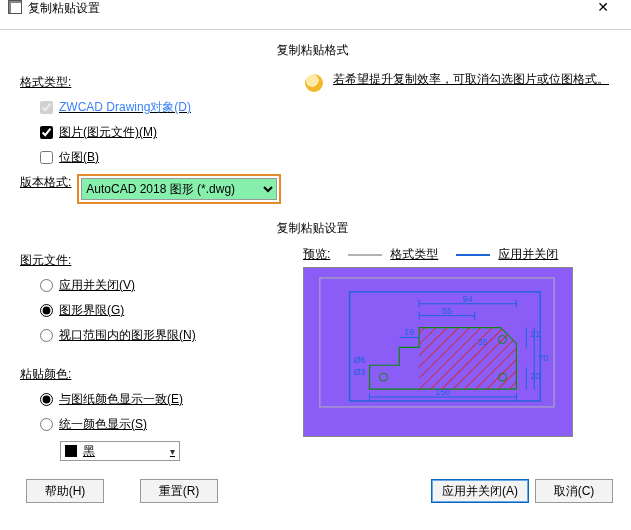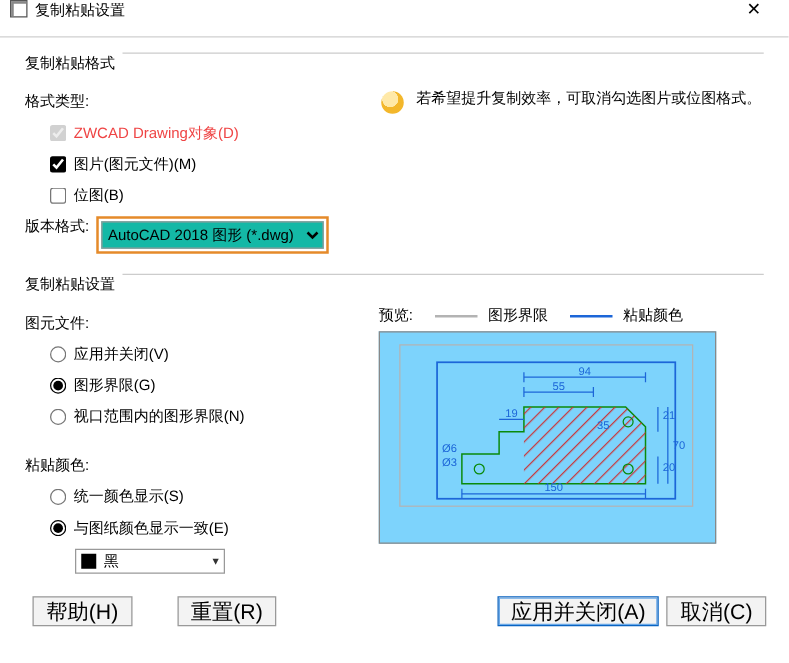--- a/index.html
+++ b/index.html
@@ -29,66 +29,66 @@
   }
   .titlebar .title { flex: 1; }
   .titlebar .close {
     width: 40px;
     text-align: center;
     font-size: 14px;
     line-height: 14px;
     cursor: default;
   }
   .content { padding: 12px 20px 8px 20px; }
-  .group-line { display: flex; align-items: flex-start; margin-bottom: 8px;}
+  .group-line { display: flex; align-items: center; margin-bottom: 8px; flex-direction: column;}
   .group-line .gl-label { white-space: nowrap; padding-right: 6px;}
   .group-line .gl-rule { flex: 1; border-top: 1px solid #ccc; height:0;}
-  .row { display: flex; }
+  .row { display: flex; text-decoration: underline; }
   .col-left { width: 275px; }
   .col-right { flex: 1; padding-left: 8px;}
   .field-label { margin: 6px 0; }
   .checkbox-row, .radio-row {
     display: flex; align-items: center; margin: 8px 0 8px 20px;
   }
   input[type="checkbox"], input[type="radio"] { margin: 0 6px 0 0; accent-color: #000; width:13px; height:13px;}
-  input[type="checkbox"]:disabled + span { color: #ef4444; }
+  input[type="checkbox"]:disabled + span { color: #3b82f6; }
   .version-row { display:flex; align-items:flex-start; margin-top: 6px;}
   .version-label { margin-right: 6px;}
   .combo {
     border: 2px solid #e58a2a;
     padding: 2px;
     display: inline-block;
   }
   .combo select {
-    width: 178px;
+    width: 196px;
     height: 22px;
     font-size: 12px;
     border: 1px solid #999;
-    background: #14b8a6;
+    background: #86efac;
   }
   .info-box { display:flex; align-items:flex-start; margin-top: 2px;}
   .bulb {
     width: 18px; height: 18px;
     border-radius: 50%;
     background: radial-gradient(circle at 40% 35%, #ffe9a8 0 40%, #f3b72b 41% 100%);
     margin: 4px 10px 0 2px;
     flex-shrink: 0;
   }
   .info-text { line-height: 1.6; font-size: 12px; }
   .preview-header { display:flex; align-items:center; margin-bottom:4px;}
   .legend-item { display:flex; align-items:center; margin-left: 18px;}
   .legend-swatch { width: 34px; height:2px; margin-right:8px;}
   .lg-gray { background:#b3b3b3;}
   .lg-blue { background:#1c66d8;}
   .preview-box {
     border: 1px solid #888;
     width: 270px;
     height: 170px;
     position: relative;
-    background: #7dd3fc;
+    background: #8b5cf6;
   }
   .preview-box svg { position:absolute; inset:0;}
   .color-combo-row { display:flex; align-items:center; margin:6px 0 2px 40px;}
   .color-combo {
     display:flex; align-items:center;
     border:1px solid #999;
     width: 120px; height: 20px;
     padding: 0 4px;
     justify-content: space-between;
     background:#fff;
@@ -100,21 +100,21 @@
     align-items:center;
     padding: 8px 18px 12px 20px;
   }
   .footer .spacer { flex:1;}
   .btn {
     height: 24px;
     min-width: 78px;
     padding: 0 10px;
     border: 1px solid #999;
     background: #f3f3f3;
-    font-size: 17px;
+    font-size: 12px;
     margin-left: 6px;
     cursor: default;
     display:inline-flex; align-items:center; justify-content:center;
   }
   .btn.primary { border-color:#0a64c2; box-shadow: inset 0 0 0 1px #6aa9e8; margin-left: 27px;}
   .section-gap { height: 16px;}
 </style>
 </head>
 <body>
 
@@ -189,49 +189,49 @@
       </label>
       <label class="radio-row">
         <input type="radio" name="range" style="">
         <span>视口范围内的图形界限(N)</span>
       </label>
 
       <div class="section-gap" style="height:8px"></div>
       <div class="field-label">粘贴颜色:</div>
 
       <label class="radio-row">
+        <input type="radio" name="pcolor" checked="" style="">
+        <span>与图纸颜色显示一致(E)</span>
+      </label>
+      <label class="radio-row">
         <input type="radio" name="pcolor" style="">
         <span>统一颜色显示(S)</span>
-      </label>
-      <label class="radio-row">
-        <input type="radio" name="pcolor" checked="" style="">
-        <span>与图纸颜色显示一致(E)</span>
       </label>
 
       <div class="color-combo-row">
         <div class="color-combo">
           <div style="display:flex;align-items:center">
             <div class="color-swatch"></div>
             <span>黑</span>
           </div>
           <span class="caret">▾</span>
         </div>
       </div>
     </div>
 
     <div class="col-right">
       <div class="preview-header">
         <span>预览:</span>
         <div class="legend-item">
           <div class="legend-swatch lg-gray"></div>
-          <span>图形界限</span>
+          <span>格式类型</span>
         </div>
         <div class="legend-item">
           <div class="legend-swatch lg-blue"></div>
-          <span>粘贴颜色</span>
+          <span>应用并关闭</span>
         </div>
       </div>
 
       <div class="preview-box">
         <svg viewBox="0 0 270 170">
 
           <rect x="16" y="10" width="236" height="130" fill="none" stroke="#b3b3b3" stroke-width="1"></rect>
 
           <rect x="46" y="24" width="192" height="110" fill="none" stroke="#1c66d8" stroke-width="1.4"></rect>
 

